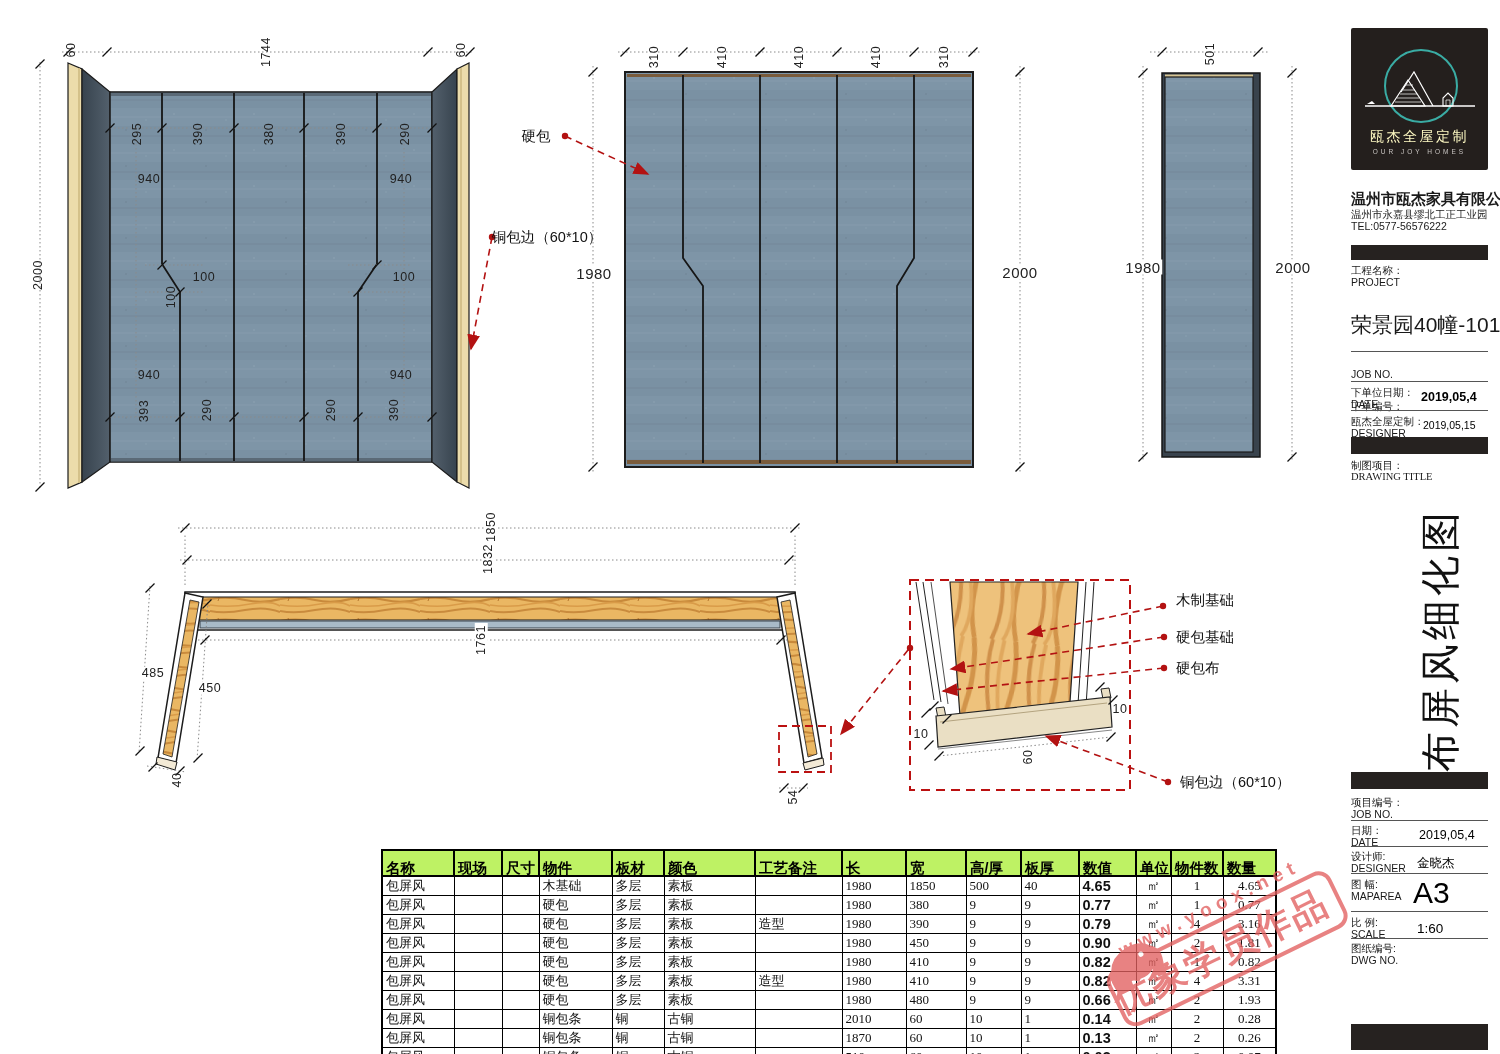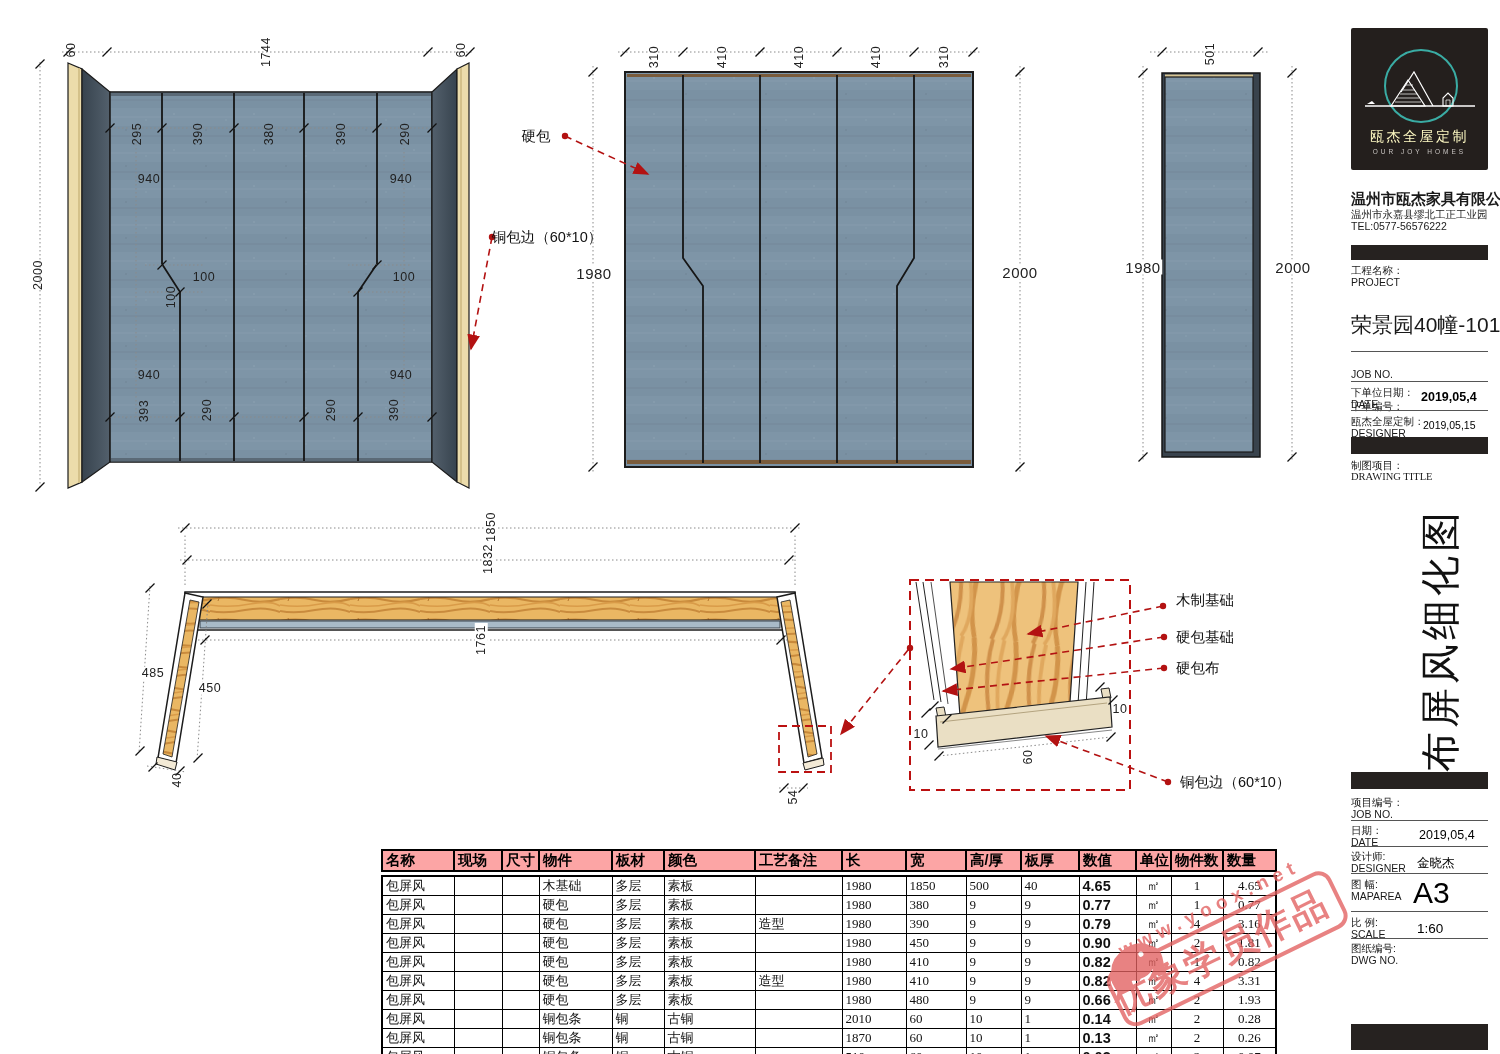--- a/index.html
+++ b/index.html
@@ -10,22 +10,22 @@
   .dim{position:absolute;transform:translate(-50%,-50%);font-size:12.5px;color:#222;
        line-height:1;white-space:nowrap;letter-spacing:.5px;}
   .dim.rot{transform:translate(-50%,-50%) rotate(-90deg);}
   .dim.bg{background:#fff;padding:0 2px;}
   .dim.lg{font-size:15px;}
   
   .ann{position:absolute;transform:translate(-50%,-50%);font-size:14.5px;color:#111;white-space:nowrap;}
   .ann-l{position:absolute;transform:translateY(-50%);font-size:14.5px;color:#111;white-space:nowrap;}
   
   table.bom{position:absolute;border-collapse:collapse;table-layout:fixed;width:894px;background:#fff;}
-  table.bom.head th{background:#fca5a5;border:2px solid #000;font-size:14.5px;font-weight:bold;
-       text-align:left;padding:0 3px;height:15px;font-family:"Liberation Sans",sans-serif;overflow:hidden;white-space:nowrap;}
+  table.bom.head th{background:#bef264;border:2px solid #000;font-size:14.5px;font-weight:bold;
+       text-align:left;padding:8px 3px;height:15px;font-family:"Liberation Sans",sans-serif;overflow:hidden;white-space:nowrap;}
   table.bom.bodytab{border:2px solid #000;}
   table.bom.bodytab td{border:1px solid #000;font-size:13px;font-family:"Liberation Serif",serif;
        padding:0 3px;height:15.3px;overflow:hidden;white-space:nowrap;color:#111;}
   table.bom.bodytab td:nth-child(12){font-family:"Liberation Sans",sans-serif;font-weight:bold;font-size:14.5px;}
   table.bom.bodytab td:nth-child(13),table.bom.bodytab td:nth-child(14),
   table.bom.bodytab td:nth-child(15){text-align:center;}
   
   .sidebar{position:absolute;left:1351px;top:0;width:137px;height:1054px;}
   .sb{position:absolute;left:0;width:137px;color:#1a1a1a;}
   .blackbar{position:absolute;left:0;width:137px;background:#262220;}

